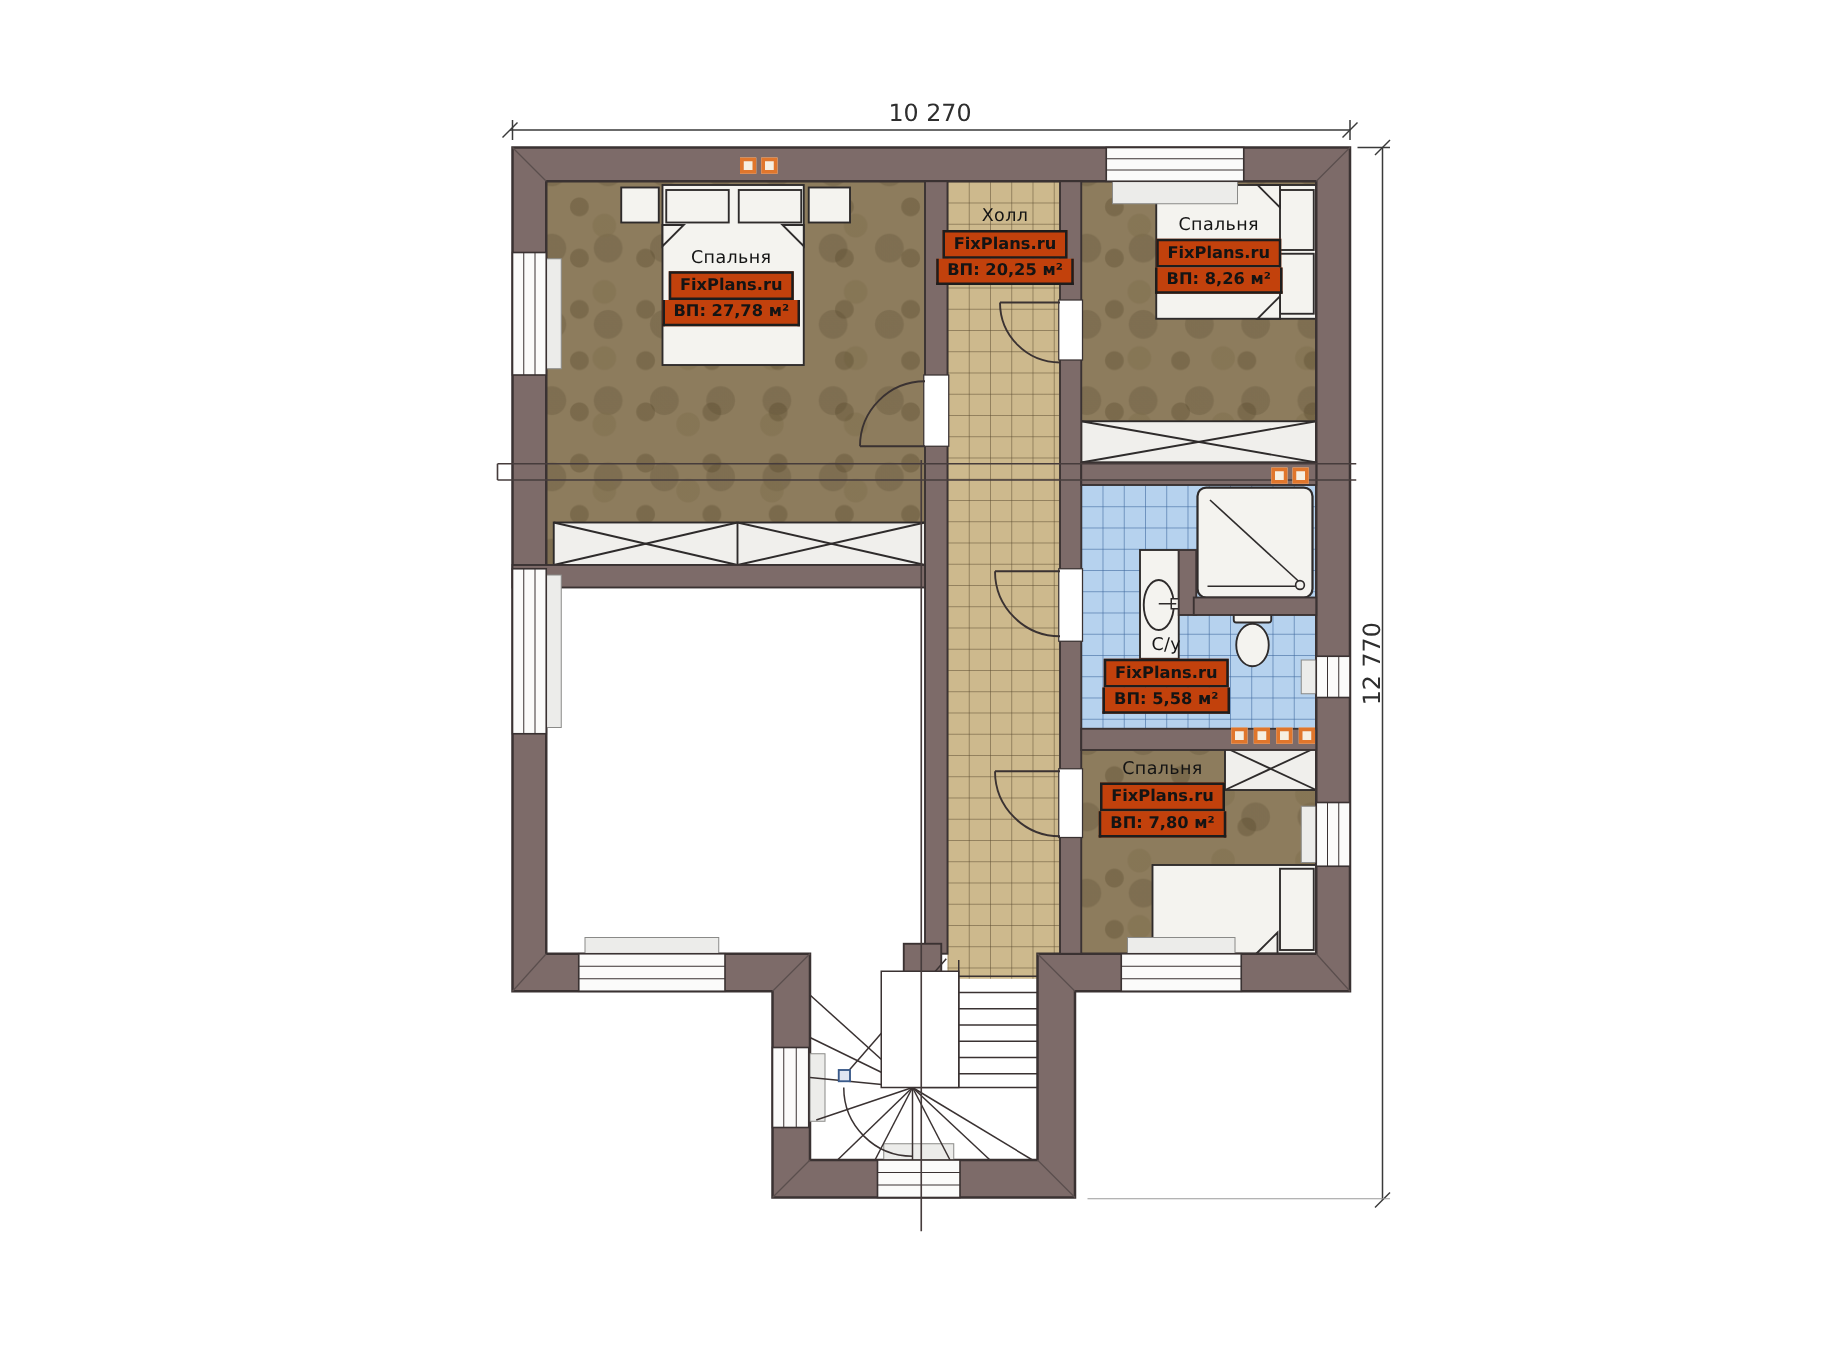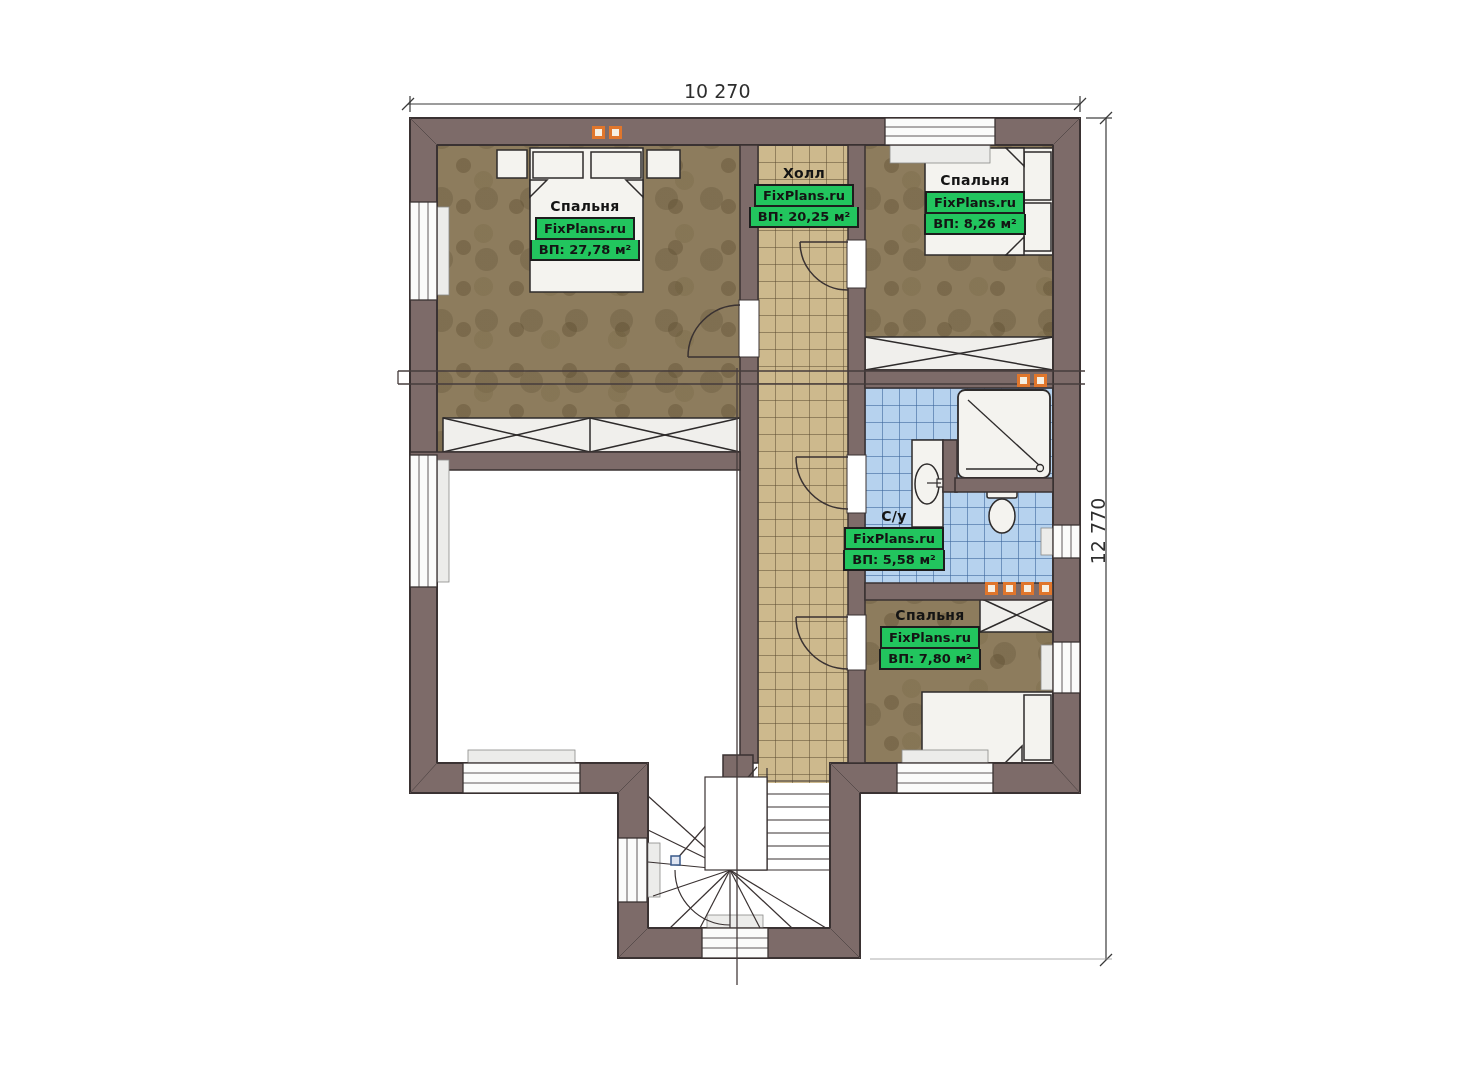--- a/index.html
+++ b/index.html
@@ -25,22 +25,22 @@
   .floor-bath{
     background-color:#b6d2ee;
     background-image:
       linear-gradient(rgba(62,104,158,.60) 1px, transparent 1px),
       linear-gradient(90deg, rgba(62,104,158,.60) 1px, transparent 1px);
     background-size:17px 17px;
   }
   .floor-white{background:#ffffff;}
   svg.plan{position:absolute;left:0;top:0;}
   .room-label{position:absolute;display:flex;flex-direction:column;align-items:center;color:#141414;z-index:6;}
-  .room-name{font-weight:bold;font-size:14px;line-height:16px;margin-bottom:3px;letter-spacing:.3px;}
-  .lbl-box{border:2px solid #1d1d1d;background:#22c55e;font-weight:bold;font-size:13px;
+  .room-name{font-weight:normal;font-size:14px;line-height:16px;margin-bottom:3px;letter-spacing:.3px;}
+  .lbl-box{border:2px solid #1d1d1d;background:#c2410c;font-weight:bold;font-size:13px;
            line-height:15px;padding:2px 7px;white-space:nowrap;}
   .lbl-box.second{border-top:0;}
   .vent{position:absolute;width:13px;height:13px;box-sizing:border-box;
         border:3px solid #e0762c;background:#f6efe2;z-index:5;}
   .dim-text{position:absolute;font-size:19px;color:#2e2e2e;z-index:6;white-space:nowrap;}
   .dim-vert{transform:rotate(-90deg);}
 </style>
 </head>
 <body>
 
@@ -269,28 +269,28 @@
     <div class="lbl-box">FixPlans.ru</div>
     <div class="lbl-box second">ВП: 20,25 м²</div>
   </div>
 
   <div class="room-label" style="left:905px;top:172px;width:140px;">
     <div class="room-name">Спальня</div>
     <div class="lbl-box">FixPlans.ru</div>
     <div class="lbl-box second">ВП: 8,26 м²</div>
   </div>
 
-  <div class="room-label" style="left:829px;top:508px;width:130px;">
+  <div class="room-label" style="left:868px;top:508px;width:130px;">
     <div class="room-name">С/у</div>
     <div class="lbl-box">FixPlans.ru</div>
     <div class="lbl-box second">ВП: 5,58 м²</div>
   </div>
 
   <div class="room-label" style="left:860px;top:607px;width:140px;">
     <div class="room-name">Спальня</div>
     <div class="lbl-box">FixPlans.ru</div>
     <div class="lbl-box second">ВП: 7,80 м²</div>
   </div>
 
-  <div class="dim-text" style="left:684px;top:80px;width:120px;">10 270</div>
+  <div class="dim-text" style="left:684px;top:80px;width:120px;text-align:center;">10 270</div>
   <div class="dim-text dim-vert" style="left:1063px;top:520px;width:70px;text-align:center;">12 770</div>
 
 </div>
 
 </body></html>

